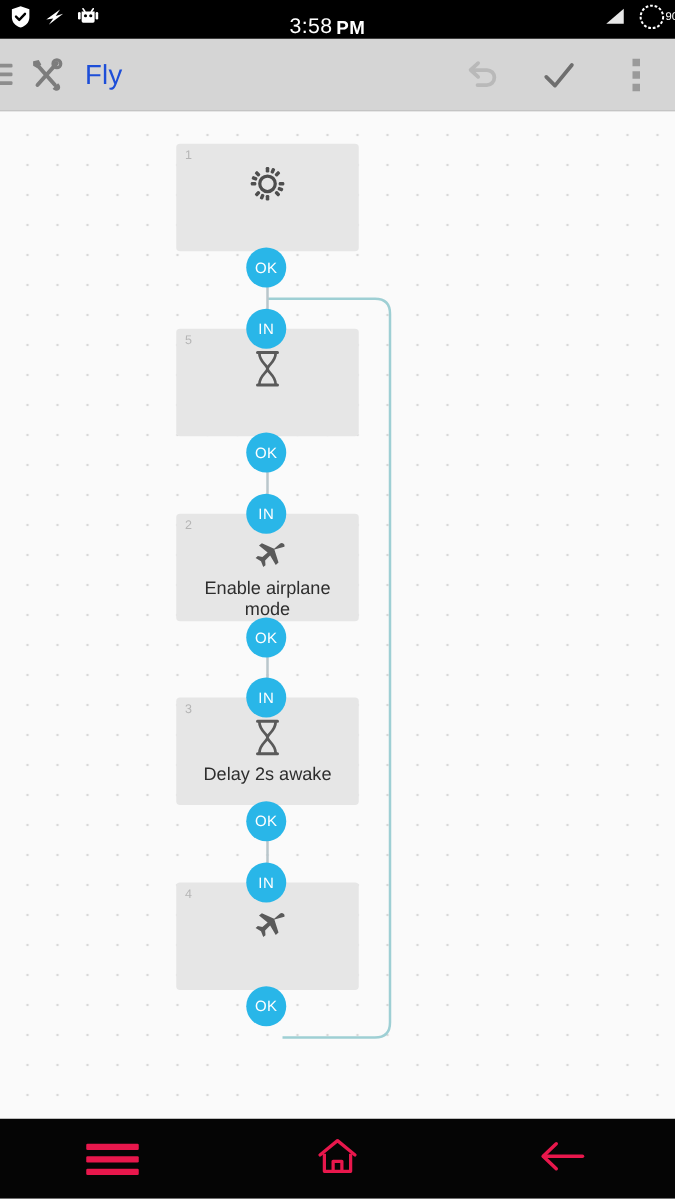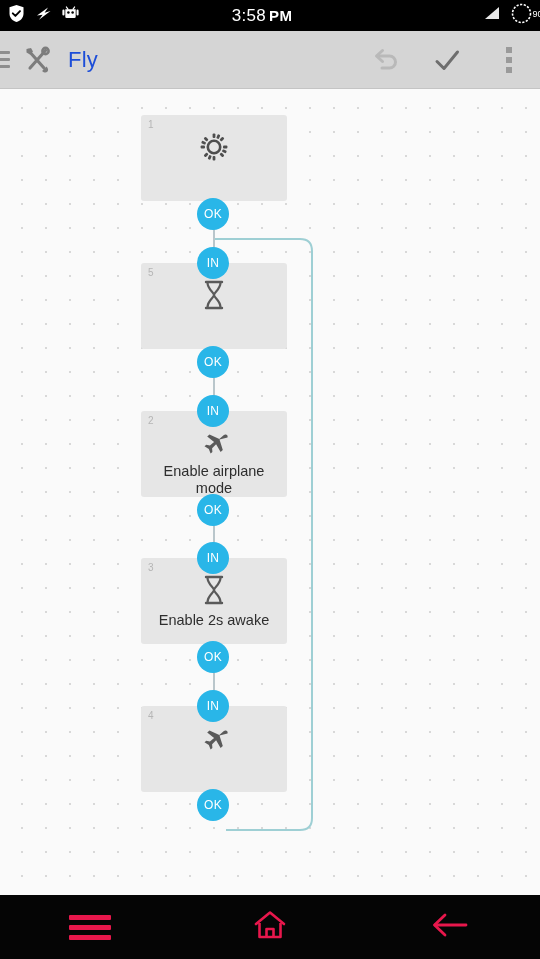--- a/index.html
+++ b/index.html
@@ -14,21 +14,21 @@
   
   .statusbar{
     position:absolute; left:0; top:0; width:540px; height:31px;
     background:#000; display:flex; align-items:center; padding:0 8px;
     z-index:40;
   }
   .sb-left{ display:flex; align-items:center; gap:10px; }
   .sb-right{ display:flex; align-items:center; gap:9px; margin-left:auto; }
   .sb-clock{
     position:absolute; left:0; right:16px; top:0; height:31px;
-    display:flex; align-items:center; justify-content:center;
+    display:flex; align-items:flex-end; justify-content:center;
     color:#fff; pointer-events:none;
   }
   .sb-time{ font-size:17px; letter-spacing:.3px; }
   .sb-ampm{ font-size:15px; font-weight:bold; margin-left:3px; letter-spacing:.4px; }
   .sb-ic{ display:block; }
 
   
   .appbar{
     position:absolute; left:0; top:31px; width:540px; height:58px;
     background:#d5d5d5; display:flex; align-items:center; z-index:35;
@@ -249,21 +249,21 @@
 
     <div class="port" style="top:453px;">IN</div>
     <div class="node" style="top:469px;height:86px;">
       <span class="node-num">3</span>
       <span class="node-ic">
         <svg width="24" height="30" viewBox="0 0 24 30">
           <path d="M4 2h16M4 28h16" stroke="#5a5a5a" stroke-width="2.4" stroke-linecap="round"></path>
           <path d="M5.5 2.6c0 7 6.5 9.5 6.5 12.4 0 2.9-6.5 5.4-6.5 12.4M18.5 2.6c0 7-6.5 9.5-6.5 12.4 0 2.9 6.5 5.4 6.5 12.4" stroke="#5a5a5a" stroke-width="2.2" fill="none"></path>
         </svg>
       </span>
-      <span class="node-lbl">Enable 2s awake</span>
+      <span class="node-lbl">Delay 2s awake</span>
     </div>
     <div class="port" style="top:552px;">OK</div>
 
     <div class="port" style="top:601px;">IN</div>
     <div class="node" style="top:617px;height:86px;">
       <span class="node-num">4</span>
       <span class="node-ic">
         <svg width="30" height="28" viewBox="0 0 30 28">
           <path d="M28.5 9.4c.5-1.3-.2-2.6-1.5-2.9-.8-.2-1.5 0-2.1.5l-4.6 4-9.8-4.4-2.3 1.8 6.9 5.6-4.2 3.5-3.6-.7-1.8 1.5 4.3 2.7 1.8 4.6 1.8-1.5-.3-3.8 4-4 4.5 7.6 2.2-2-3.3-10.3z" fill="#5a5a5a"></path>
         </svg>

